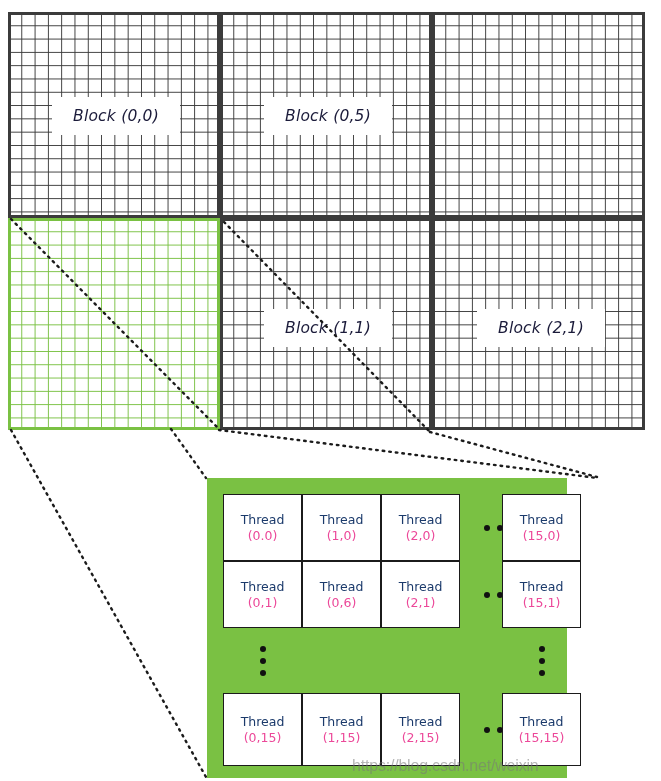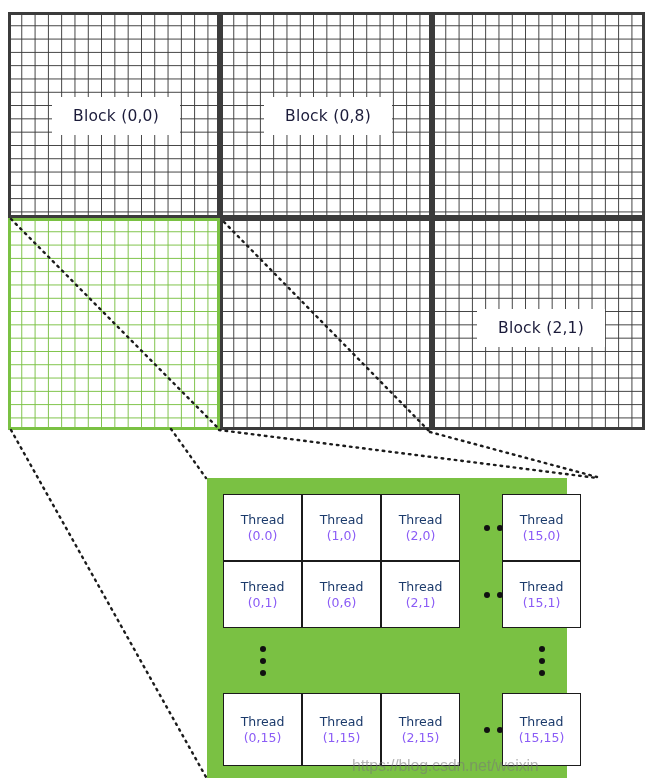--- a/index.html
+++ b/index.html
@@ -67,20 +67,21 @@
     position: absolute;
     background: #ffffff;
     display: flex;
     align-items: center;
     justify-content: center;
     font-size: 15.5px;
     color: #1b1b3a;
     letter-spacing: 0.2px;
     z-index: 8;
     white-space: nowrap;
+    font-style: italic;
   }
 
   
   #connectors {
     position: absolute;
     left: 0; top: 0;
     width: 661px;
     height: 781px;
     z-index: 12;
     pointer-events: none;
@@ -104,21 +105,21 @@
     display: flex;
     flex-direction: column;
     align-items: center;
     justify-content: center;
     font-size: 12.5px;
     line-height: 1.25;
     color: #1b2b50;
     white-space: nowrap;
   }
   .thread-cell .tl1 { color:#1b3a6b; }
-  .thread-cell .tl2 { color:#8b5cf6; }
+  .thread-cell .tl2 { color:#ec4899; }
 
   .hdots, .vdots {
     position: absolute;
     display: flex;
     align-items: center;
     justify-content: center;
   }
   .hdots { flex-direction: row; gap: 7px; }
   .vdots { flex-direction: column; gap: 6px; }
   .dot {
@@ -172,23 +173,26 @@
     <div class="block dark" style="left:212px; top:206px; width:212px; height:212px;"></div>
     <div class="block-border" style="left:212px; top:206px; width:212px; height:212px;"></div>
 
     <div class="block dark" style="left:424px; top:206px; width:213px; height:212px;"></div>
     <div class="block-border" style="left:424px; top:206px; width:213px; height:212px;"></div>
 
     <div class="block-label" style="left:44px; top:85px; width:128px; height:38px;">
       <span>Block (0,0)</span>
     </div>
     <div class="block-label" style="left:256px; top:85px; width:128px; height:38px;">
-      <span>Block (0,8)</span>
-    </div>
-
+      <span>Block (0,5)</span>
+    </div>
+
+    <div class="block-label" style="left:256px; top:297px; width:128px; height:38px;">
+      <span>Block (1,1)</span>
+    </div>
     <div class="block-label" style="left:469px; top:297px; width:128px; height:38px;text-align:center;">
       <span>Block (2,1)</span>
     </div>
   </div>
 
   <svg id="connectors" viewBox="0 0 661 781">
 
     <line x1="11" y1="219" x2="219" y2="429" stroke="#1b1b1b" stroke-width="2.4" stroke-dasharray="1.6 5" stroke-linecap="round"></line>
 
     <line x1="11" y1="430" x2="206" y2="777" stroke="#1b1b1b" stroke-width="2.4" stroke-dasharray="1.6 5" stroke-linecap="round"></line>

